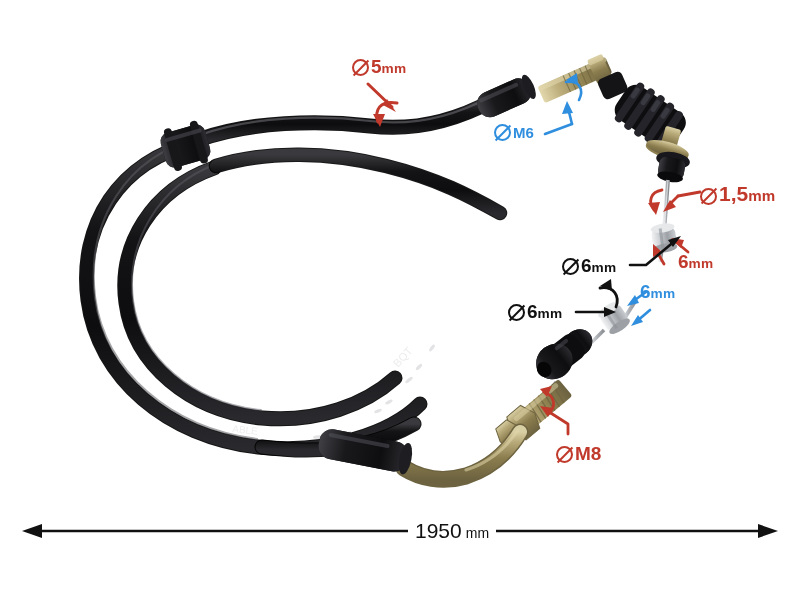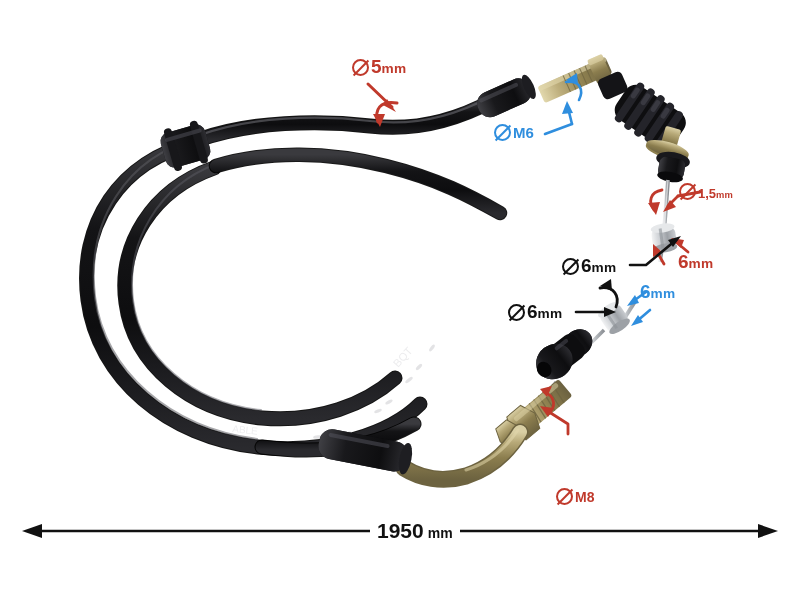--- a/index.html
+++ b/index.html
@@ -60,22 +60,23 @@
     border-top-style: solid;
     transform-origin: center;
     transform: translate(-50%, -50%) rotate(-45deg);
   }
 
   .dim-label {
     position: absolute;
     background: #ffffff;
     padding: 0 7px;
     color: #111111;
-    font-weight: bold;
+    font-weight: normal;
     white-space: nowrap;
+    margin-left: 38px;
   }
 </style>
 </head>
 <body>
 
 <div id="stage">
 
   <svg id="artwork" viewBox="0 0 800 600">
     <defs>
       <linearGradient id="gSheath" x1="0" y1="0" x2="0" y2="1">
@@ -348,21 +349,21 @@
     </span><span>5</span><span class="unit">mm</span>
   </div>
 
   <div class="ann ann-blue" style="left:494px; top:124px; font-size:15px;">
     <span class="dia" style="width:17px;height:17px;">
       <i style="border-width:2.2px;border-color:#2f8ede;"></i>
       <b style="width:21px;border-top-width:2.2px;border-top-color:#2f8ede;"></b>
     </span><span>M6</span>
   </div>
 
-  <div class="ann ann-red" style="left:679px; top:183px; font-size:13px;">
+  <div class="ann ann-red" style="left:700px; top:183px; font-size:21px;">
     <span class="dia" style="width:17px;height:17px;">
       <i style="border-width:2.2px;border-color:#c0392b;"></i>
       <b style="width:21px;border-top-width:2.2px;border-top-color:#c0392b;"></b>
     </span><span>1,5</span><span class="unit">mm</span>
   </div>
 
   <div class="ann ann-red" style="left:678px; top:252px; font-size:19px;">
     <span>6</span><span class="unit">mm</span>
   </div>
 
@@ -377,21 +378,21 @@
     <span class="dia" style="width:17px;height:17px;">
       <i style="border-width:2.2px;border-color:#111111;"></i>
       <b style="width:21px;border-top-width:2.2px;border-top-color:#111111;"></b>
     </span><span>6</span><span class="unit">mm</span>
   </div>
 
   <div class="ann ann-blue" style="left:640px; top:282px; font-size:19px;">
     <span>6</span><span class="unit">mm</span>
   </div>
 
-  <div class="ann ann-red" style="left:556px; top:444px; font-size:14px;margin-top:44px;">
+  <div class="ann ann-red" style="left:556px; top:444px; font-size:19px;">
     <span class="dia" style="width:17px;height:17px;">
       <i style="border-width:2.2px;border-color:#c0392b;"></i>
       <b style="width:21px;border-top-width:2.2px;border-top-color:#c0392b;"></b>
     </span><span>M8</span>
   </div>
 
   <div class="dim-label" style="left:370px; top:519px;">
     <span style="font-size:21px;">1950</span><span style="font-size:14px; margin-left:4px;">mm</span>
   </div>
 

